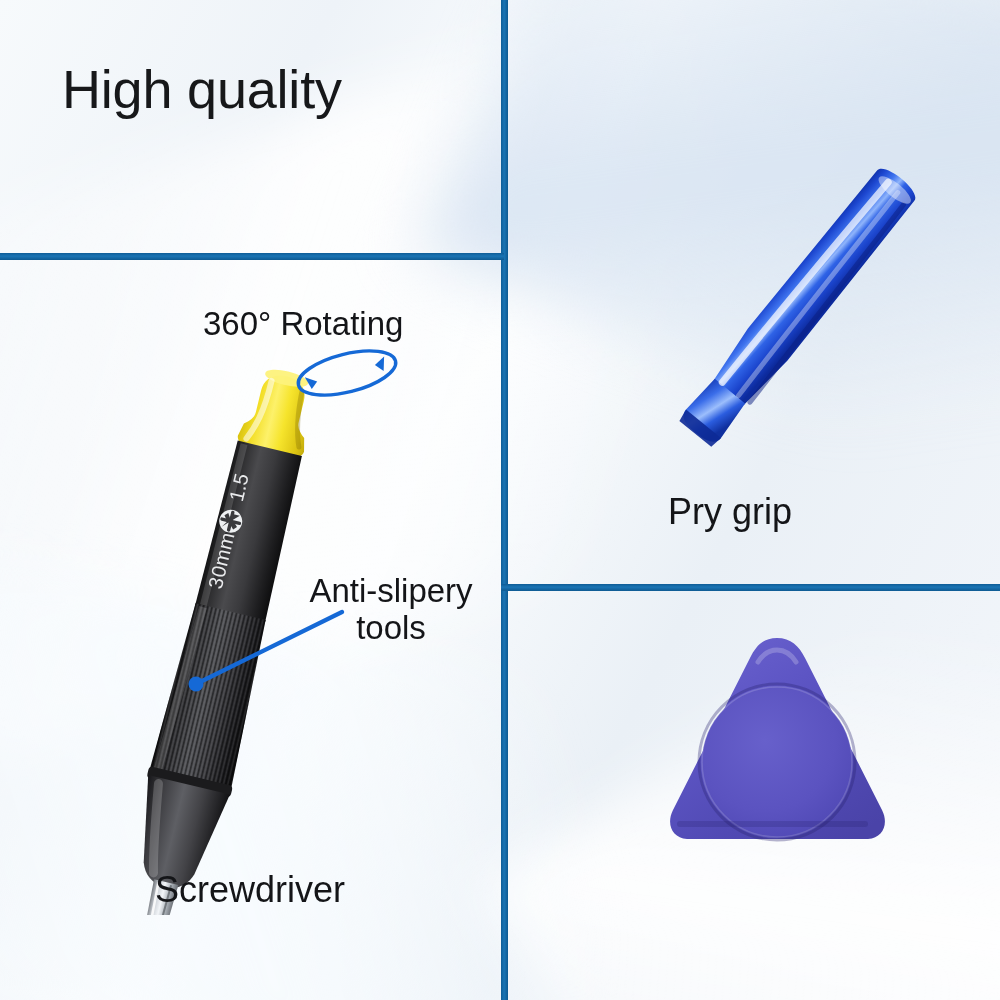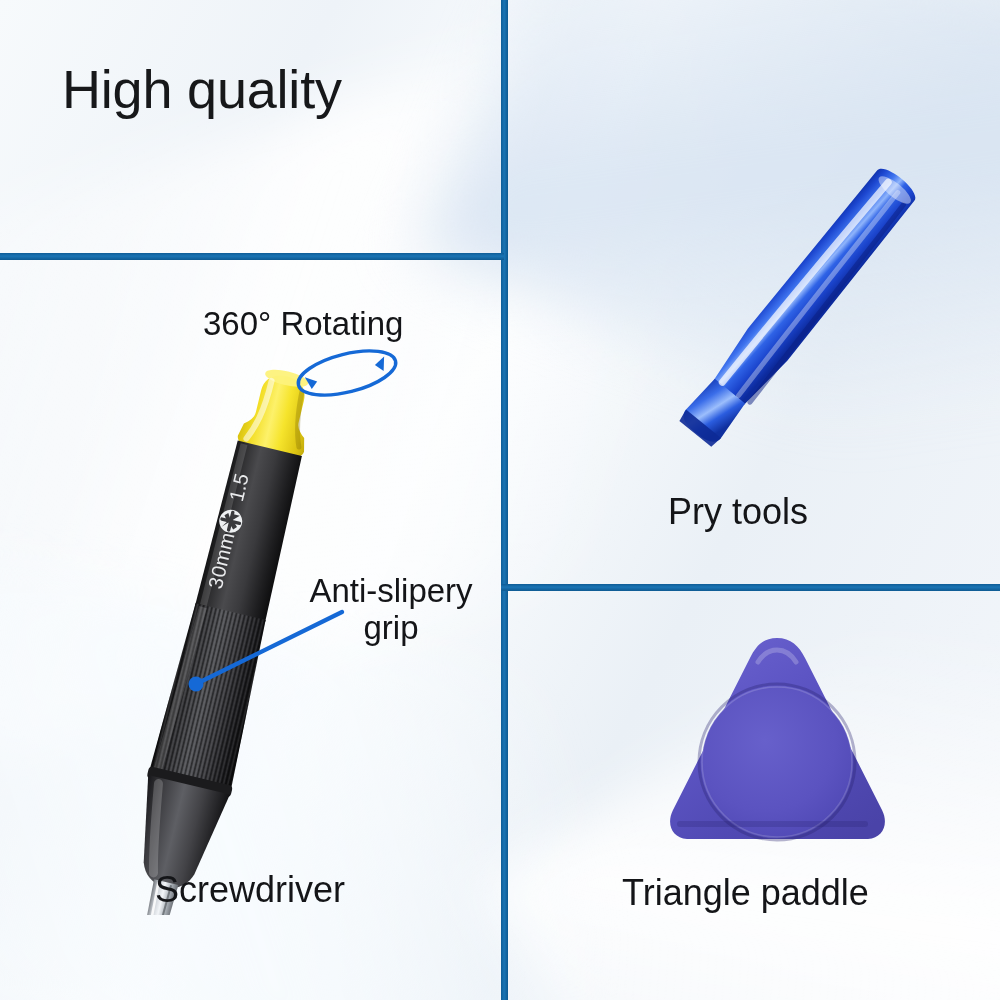--- a/index.html
+++ b/index.html
@@ -253,21 +253,21 @@
       <path d="M88,32 L99,26 L95,40 Z" fill="#1569d6" stroke="none"></path>
     </g>
   </svg>
 
   <svg id="leader-grip" viewBox="0 0 200 110">
     <line x1="26" y1="84" x2="172" y2="12" stroke="#1569d6" stroke-width="4.2" stroke-linecap="round"></line>
     <circle cx="26" cy="84" r="7.5" fill="#1569d6"></circle>
   </svg>
 
   <div class="annot" id="annot-rotating">360° Rotating</div>
-  <div class="annot" id="annot-grip">Anti-slipery grip</div>
+  <div class="annot" id="annot-grip">Anti-slipery tools</div>
 
   <div class="caption" id="cap-screwdriver">Screwdriver</div>
 
   <svg id="pry-tool" viewBox="0 0 300 340">
     <defs>
       <linearGradient id="gPry" x1="0" y1="0" x2="1" y2="0.25">
         <stop offset="0%" stop-color="#0e2fa8"></stop>
         <stop offset="14%" stop-color="#1c46cf"></stop>
         <stop offset="33%" stop-color="#3f74ef"></stop>
         <stop offset="47%" stop-color="#8fb4fb"></stop>
@@ -293,21 +293,21 @@
                C134,328 128,324 128,316 Z" fill="url(#gPryTip)"></path>
       <path d="M128,316 L173,316 L171,329 L130,329 Z" fill="#0d2a96" opacity=".9"></path>
 
       <path d="M142,12 C140,100 139,200 139,272" stroke="rgba(255,255,255,.70)" stroke-width="7" fill="none" stroke-linecap="round"></path>
       <path d="M156,14 C157,104 158,204 160,272" stroke="rgba(255,255,255,.34)" stroke-width="5" fill="none" stroke-linecap="round"></path>
       <path d="M168,20 C170,110 172,206 173,270" stroke="rgba(10,30,130,.50)" stroke-width="5" fill="none" stroke-linecap="round"></path>
       <ellipse cx="152" cy="14" rx="20" ry="7" fill="rgba(255,255,255,.42)"></ellipse>
     </g>
   </svg>
 
-  <div class="caption" id="cap-pry">Pry tools</div>
+  <div class="caption" id="cap-pry">Pry grip</div>
 
   <svg id="triangle-paddle" viewBox="0 0 255 232">
     <defs>
       <linearGradient id="gTri" x1="0.15" y1="0" x2="0.85" y2="1">
         <stop offset="0%" stop-color="#6b63cf"></stop>
         <stop offset="35%" stop-color="#5d55c4"></stop>
         <stop offset="70%" stop-color="#514ab4"></stop>
         <stop offset="100%" stop-color="#4a43a8"></stop>
       </linearGradient>
       <radialGradient id="gTriInset" cx="0.42" cy="0.36" r="0.72">
@@ -327,15 +327,14 @@
              C106,18 113,10 127,10 Z" fill="url(#gTri)"></path>
 
     <circle cx="127" cy="134" r="78" fill="none" stroke="rgba(40,35,110,.34)" stroke-width="3"></circle>
     <circle cx="127" cy="134" r="75" fill="url(#gTriInset)"></circle>
     <circle cx="127" cy="134" r="75" fill="none" stroke="rgba(255,255,255,.16)" stroke-width="1.6"></circle>
 
     <path d="M108,34 C118,18 136,18 146,34" stroke="rgba(255,255,255,.22)" stroke-width="5" fill="none" stroke-linecap="round"></path>
     <path d="M30,196 L215,196" stroke="rgba(30,25,95,.20)" stroke-width="6" fill="none" stroke-linecap="round"></path>
   </svg>
 
-  <div class="caption" id="cap-triangle">Triangle paddle</div>
 
 </div>
 
 </body></html>

